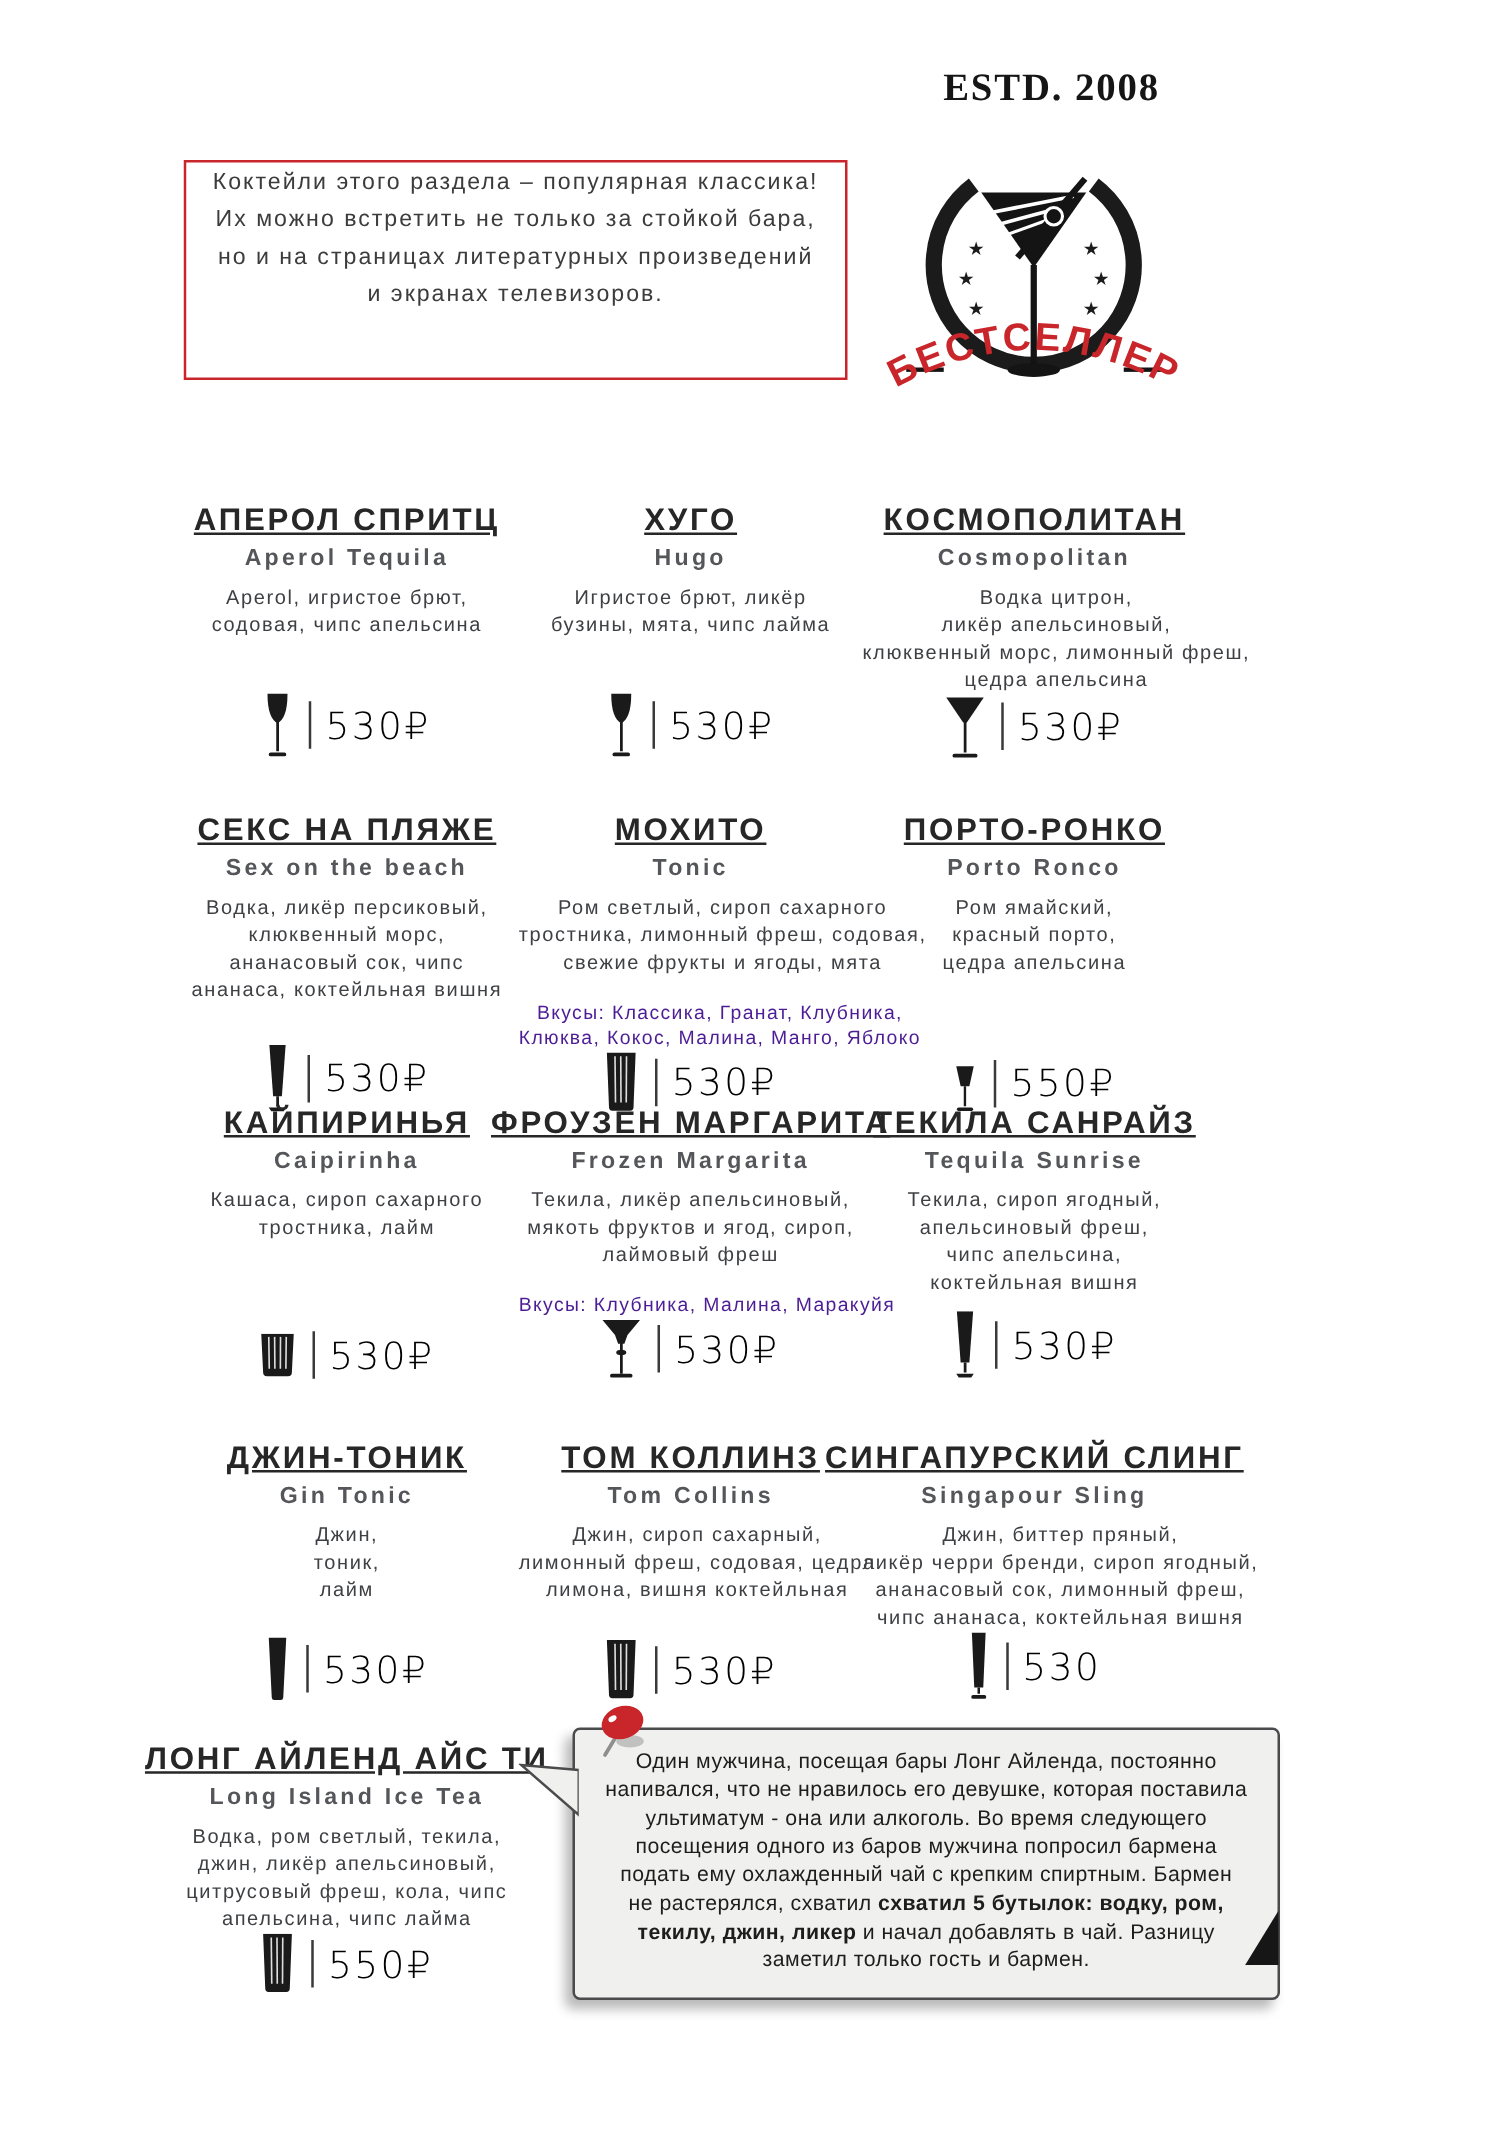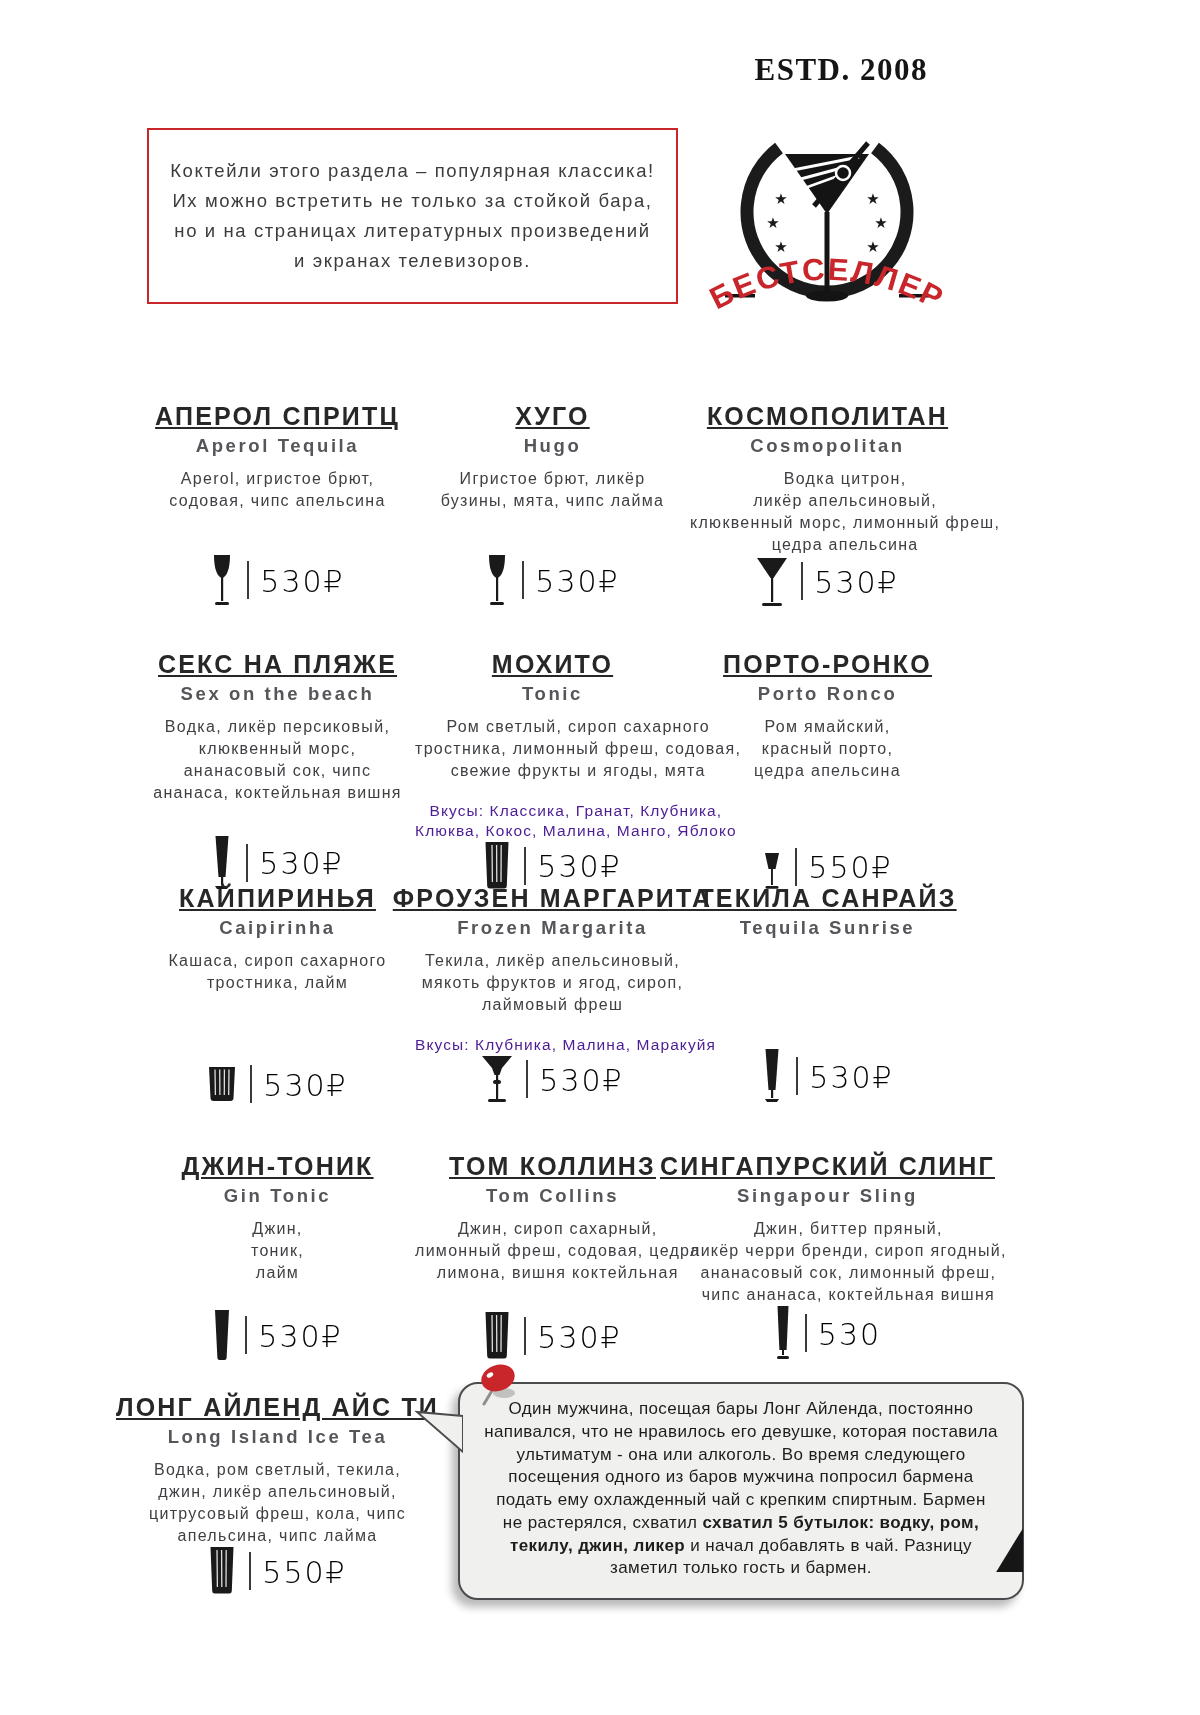--- a/index.html
+++ b/index.html
@@ -1,21 +1,21 @@
 <!DOCTYPE html>
 <html><head>
 <meta charset="utf-8">
 <style>
   html,body{margin:0;padding:0;background:#fff;}
   .page{position:relative;width:1200px;height:1715px;background:#ffffff;overflow:hidden;
         font-family:"Liberation Sans", sans-serif;}
   .estd{position:absolute;top:52px;right:272px;font-size:31px;font-weight:800;
         letter-spacing:1.5px;color:#151515;font-family:Liberation Serif, serif;}
   .intro-box{position:absolute;left:147px;top:128px;width:527px;height:172px;
-        border:2px solid #c9262c;display:flex;align-items:center;justify-content:center;}
+        border:2px solid #c9262c;display:flex;justify-content:center;}
   .intro-box p{margin:0;white-space:pre-line;text-align:center;font-size:18.5px;
         line-height:1.62;letter-spacing:1.6px;color:#3c3c3c;}
   .logo{position:absolute;left:697px;top:126px;width:260px;height:192px;}
   
   .row{position:absolute;left:140px;width:825px;display:grid;grid-template-columns:275px 275px 275px;}
   .row1{top:402px;height:190px;}
   .row2{top:650px;height:203px;}
   .row3{top:884px;height:198px;}
   .row4{top:1152px;height:188px;}
   .row5{top:1393px;height:183px;width:275px;grid-template-columns:275px;}
@@ -28,21 +28,21 @@
         letter-spacing:1.3px;color:#3f4043;width:max-content;}
   .flav{margin:19px auto 0;white-space:pre-line;font-size:15.5px;line-height:1.3;
         letter-spacing:1.1px;color:#4c1d95;width:max-content;}
   .price-row{margin-top:auto;display:flex;align-items:center;justify-content:center;}
   .glass{display:flex;align-items:flex-end;}
   .pdiv{display:inline-block;width:2px;height:38px;background:#3a3a3a;margin:0 11px 2px 13px;}
   .price{font-family:"DejaVu Sans", sans-serif;font-weight:200;font-size:30px;
         letter-spacing:2px;color:#000000;}
   
   .bubble{position:absolute;left:458px;top:1382px;width:566px;background:#f0f0ee;
-        border:2px solid #4b4b4d;border-radius:20px;padding:14px 24px 18px;
+        border:2px solid #4b4b4d;border-radius:6px;padding:14px 24px 18px;
         box-shadow:-6px 7px 9px rgba(0,0,0,0.28);box-sizing:border-box;}
   .story{margin:0;font-size:17px;line-height:1.34;letter-spacing:0.4px;color:#1d1d1d;
         text-align:center;position:relative;z-index:2;}
   .story .b{font-weight:700;}
   .pin{position:absolute;left:16px;top:-22px;z-index:3;}
   .tail{position:absolute;left:-45px;top:26px;z-index:1;}
   .fold{position:absolute;right:-1px;bottom:26px;width:27px;height:44px;background:#161616;
         clip-path:polygon(100% 0, 0 100%, 100% 100%);z-index:2;}
   .page-num{position:absolute;top:1646px;left:0;right:0;text-align:center;color:#c9262c;
         font-size:22px;font-weight:600;letter-spacing:3px;word-spacing:14px;}
@@ -254,20 +254,24 @@
             </svg>
           </span>
       <span class="pdiv"></span>
       <span class="price">530₽</span>
     </div>
   </div>
 
   <div class="card">
     <h3 class="t-ru">ТЕКИЛА САНРАЙЗ</h3>
     <h4 class="t-en">Tequila Sunrise</h4>
+    <p class="ing">Текила, сироп ягодный,
+апельсиновый фреш,
+чипс апельсина,
+коктейльная вишня</p>
 
     <div class="price-row">
       <span class="glass">
             <svg width="22" height="56" viewBox="0 0 22 56">
               <path d="M4.5 0 H17.5 L14.5 41 H7.5 Z" fill="#1a1a1a"></path>
               <rect x="10" y="41" width="2.2" height="8" fill="#1a1a1a"></rect>
               <path d="M4 50 H18 L16 53 H6 Z" fill="#1a1a1a"></path>
             </svg>
           </span>
       <span class="pdiv"></span>

